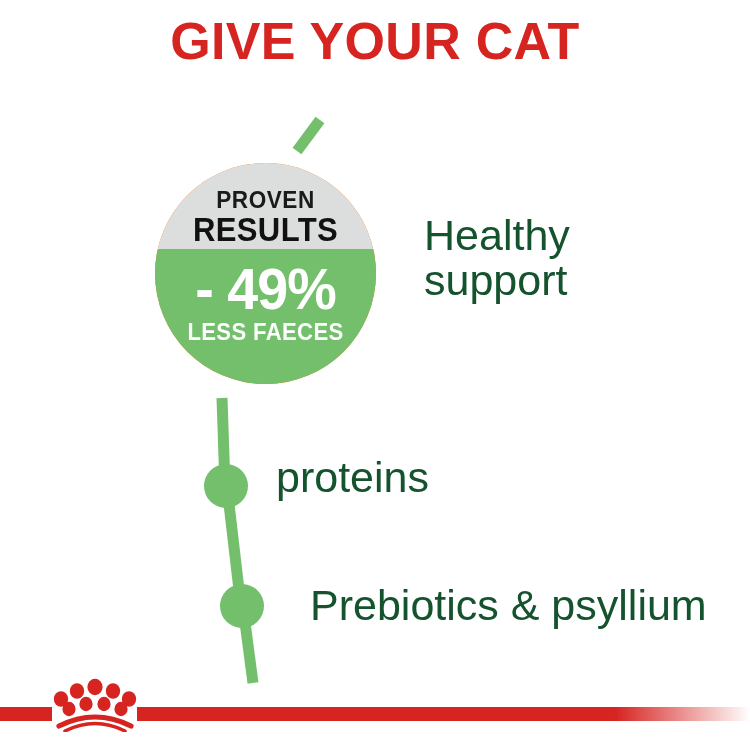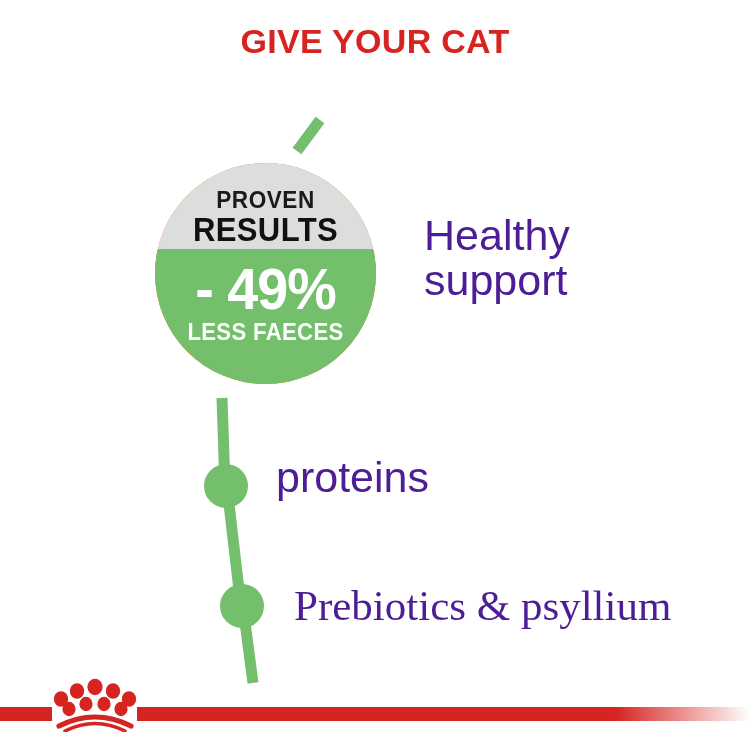--- a/index.html
+++ b/index.html
@@ -21,21 +21,21 @@
   
   #headline {
     position: absolute;
     left: 0;
     top: 20px;
     width: 750px;
     text-align: center;
     color: #D62421;
     font-family: "Liberation Sans", sans-serif;
     font-weight: bold;
-    font-size: 34px;
+    font-size: 52px;
     line-height: 42px;
     letter-spacing: 0.3px;
     text-transform: uppercase;
   }
   #headline .hl-line { display: block; white-space: nowrap; }
 
   
   #connector {
     position: absolute;
     left: 0;
@@ -107,30 +107,30 @@
     font-weight: bold;
     font-size: 24px;
     line-height: 25px;
     letter-spacing: 0.4px;
     transform: scaleX(0.92);
   }
 
   
   .feature {
     position: absolute;
-    color: #4c1d95;
+    color: #14532d;
     font-family: "Liberation Sans", sans-serif;
     font-weight: normal;
     font-size: 43px;
     line-height: 45px;
   }
   .feature .f-line { display: block; white-space: nowrap; }
   #feature-1 { left: 424px; top: 213px; }
   #feature-2 { left: 276px; top: 455px; }
-  #feature-3 { left: 294px; top: 583px; font-family: Liberation Serif, serif; }
+  #feature-3 { left: 310px; top: 583px; }
 
   
   #footer-bar-left {
     position: absolute;
     left: 0;
     top: 707px;
     width: 52px;
     height: 14px;
     background: #D62421;
   }

